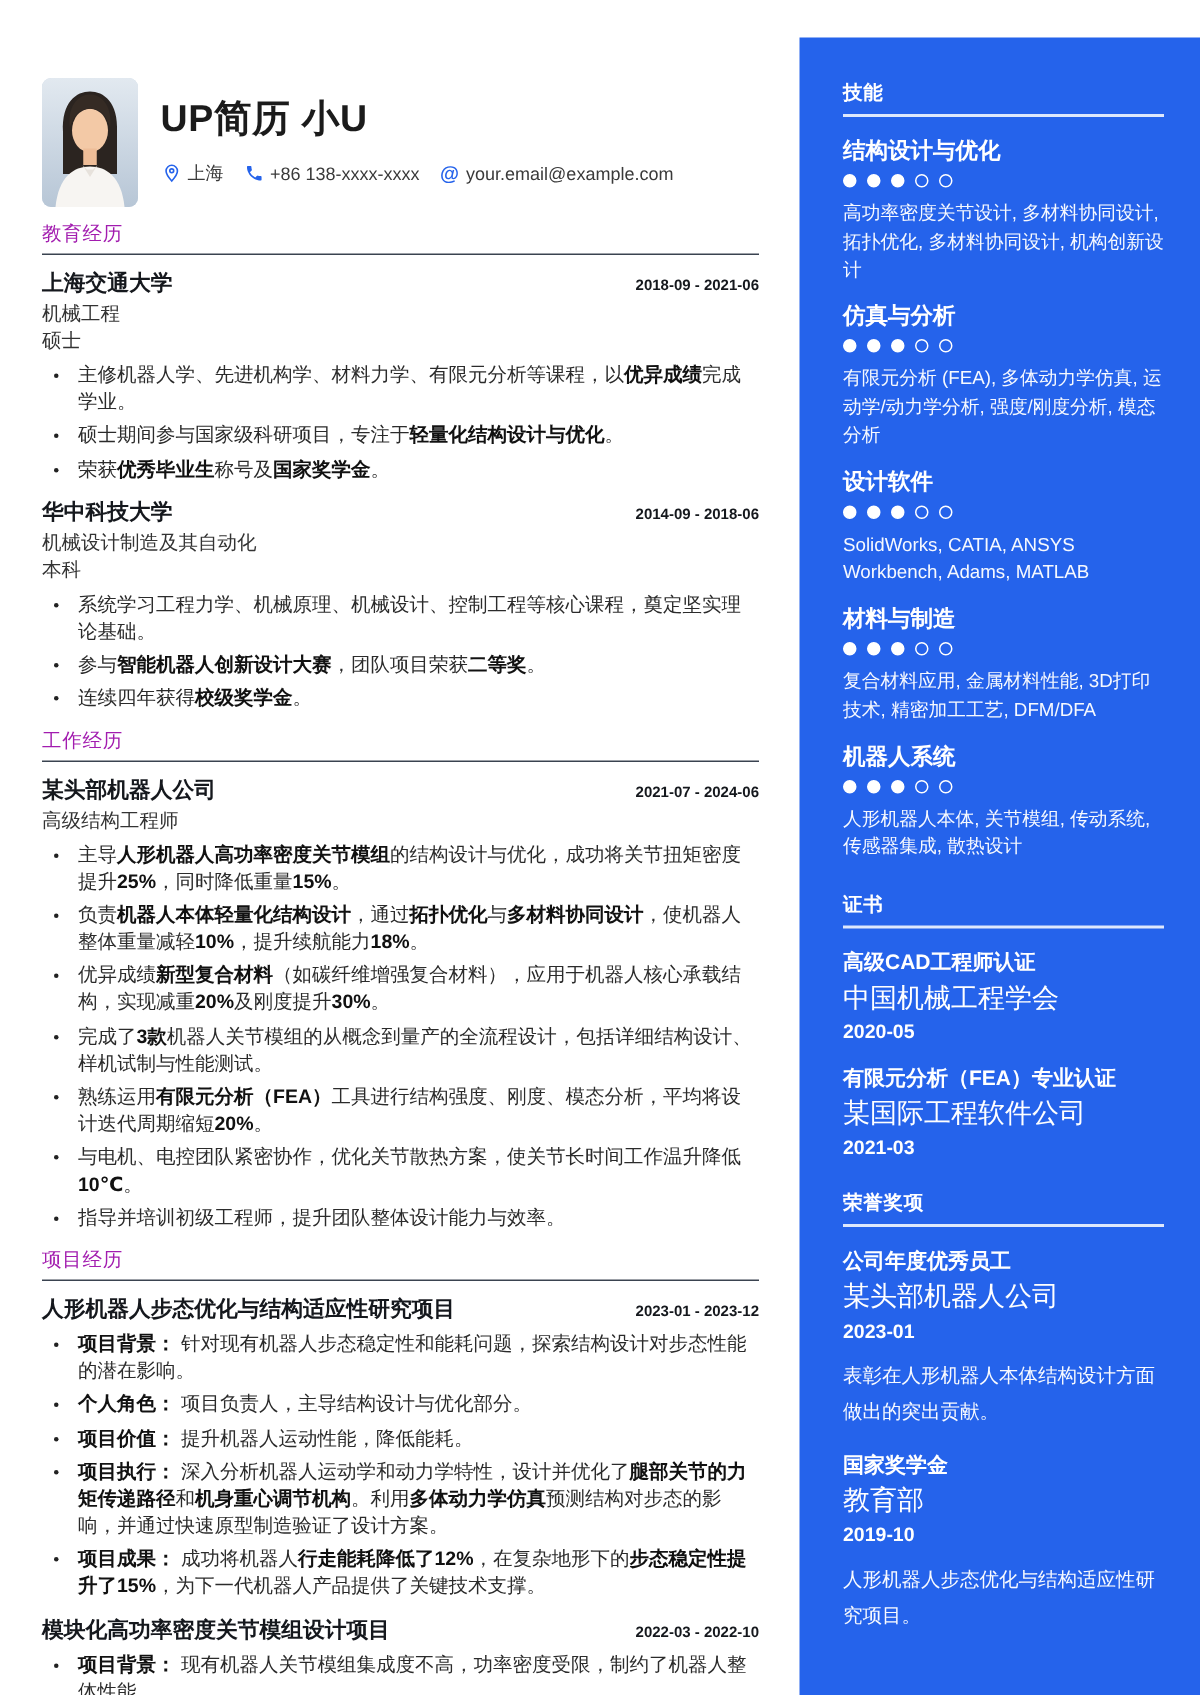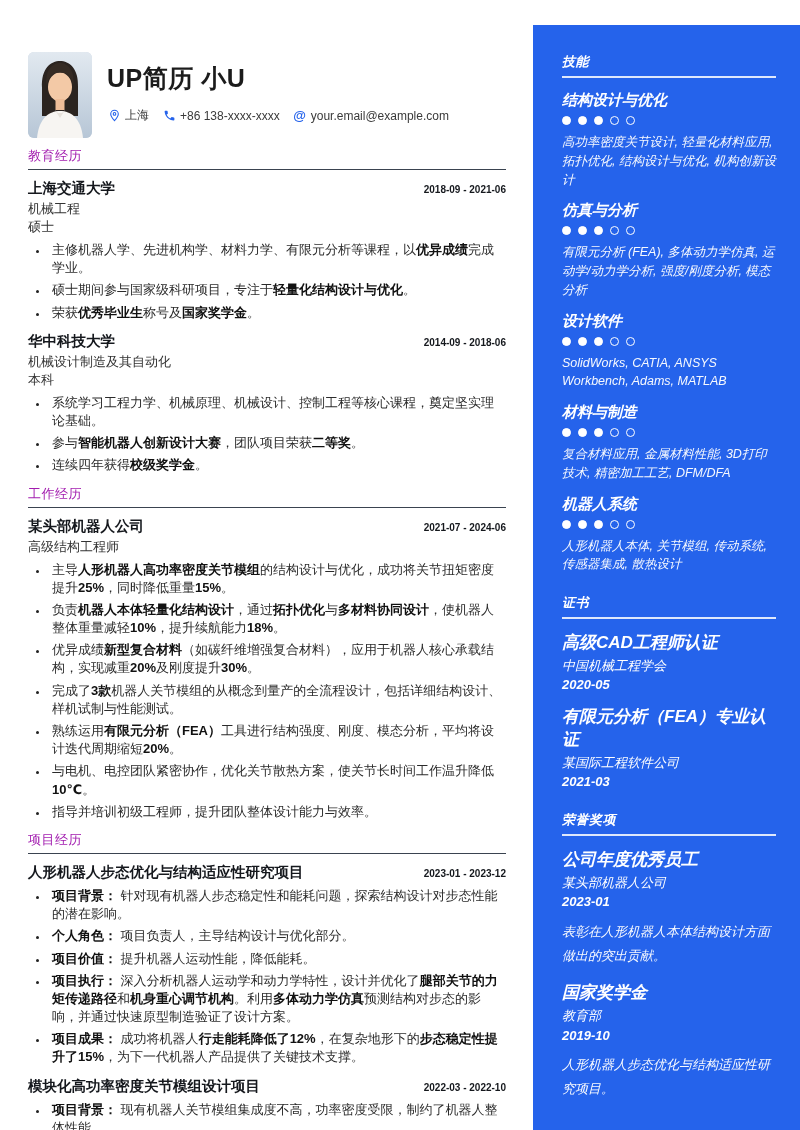--- a/index.html
+++ b/index.html
@@ -35,32 +35,32 @@
   .entry-date { font-size:10px; font-weight:bold; color:#15181d; white-space:nowrap; }
   .entry-sub { display:flex; justify-content:space-between; font-size:13px; color:#333; margin-top:2px;flex-direction:column; }
   ul.bullets { list-style:disc; margin-top:5px; padding-left:21px; }
   ul.bullets li { font-size:13px; line-height:1.4; color:#2b2b2b; margin-bottom:4px; padding-left:3px; }
   ul.bullets li::marker { color:#222; font-size:11px; }
   ul.bullets b { color:#111; }
 
   
   .sidebar { position:absolute; left:533px; top:25px; width:267px; height:1105px;
     background:var(--sidebarbg,#2563eb); color:#fff; padding:28px 24px 20px 29px; overflow:hidden; }
-  .sb-section { margin-bottom:20px;font-style:italic; }
+  .sb-section { margin-bottom:20px; }
   .sb-title { font-size:13px; font-weight:bold; color:#fff; padding-bottom:5px;
     border-bottom:2px solid rgba(255,255,255,.85); margin-bottom:13px; letter-spacing:.5px; }
   .skill { margin-bottom:12px; }
   .skill-name { font-size:15px; font-weight:bold; margin-bottom:6px; }
   .dots { display:flex; gap:7px; margin-bottom:8px; }
   .dot { width:9px; height:9px; border-radius:50%; border:1.5px solid #fff; }
   .dot.filled { background:#fff; }
   .skill-desc { font-size:12.5px; line-height:1.5; color:rgba(255,255,255,.96); }
   .cert { margin-bottom:12px; }
-  .cert-name { font-size:17px; font-weight:bold; line-height:1.35; }
-  .cert-issuer { font-size:13px; line-height:1.35; margin-top:2px; }
+  .cert-name { font-size:14px; font-weight:bold; line-height:1.35; }
+  .cert-issuer { font-size:18px; line-height:1.35; margin-top:2px; }
   .cert-date { font-size:13px; font-weight:bold; line-height:1.35; margin-top:2px; }
   .honor { margin-bottom:14px; }
   .honor-desc { font-size:13px; line-height:1.85; margin-top:9px; color:rgba(255,255,255,.97); }
 </style>
 </head>
 <body>
 
 <div class="page">
 
   <div class="main">
@@ -202,21 +202,21 @@
       <div id="skills-list">
           <div class="skill">
             <div class="skill-name">结构设计与优化</div>
             <div class="dots">
               <span class="dot filled"></span>
               <span class="dot filled"></span>
               <span class="dot filled"></span>
               <span class="dot"></span>
               <span class="dot"></span>
             </div>
-            <div class="skill-desc">高功率密度关节设计, 轻量化材料应用, 拓扑优化, 结构设计与优化, 机构创新设计</div>
+            <div class="skill-desc">高功率密度关节设计, 多材料协同设计, 拓扑优化, 多材料协同设计, 机构创新设计</div>
           </div>
           <div class="skill">
             <div class="skill-name">仿真与分析</div>
             <div class="dots">
               <span class="dot filled"></span>
               <span class="dot filled"></span>
               <span class="dot filled"></span>
               <span class="dot"></span>
               <span class="dot"></span>
             </div>

